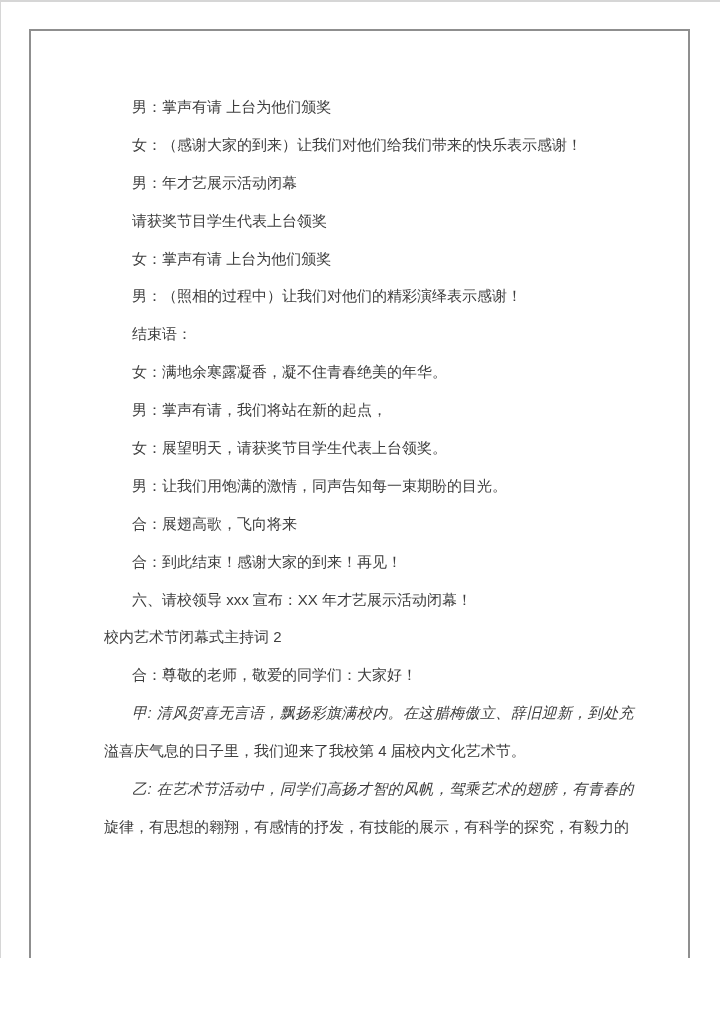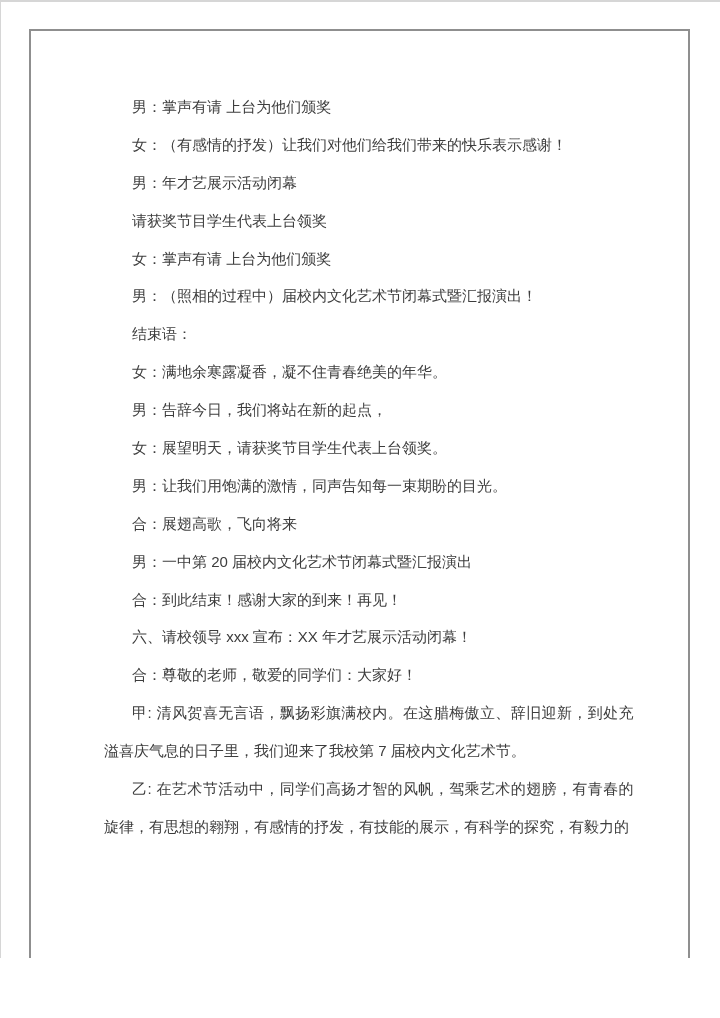--- a/index.html
+++ b/index.html
@@ -45,47 +45,47 @@
   }
   .line {
     height: 37.9px;
     line-height: 37.9px;
     font-size: 15px;
     color: #3d3d3d;
     white-space: nowrap;
     overflow: visible;
   }
   .indent { padding-left: 28px; }
-  .stretch { letter-spacing: 0.4px; }
+  .stretch { letter-spacing: 0.4px; font-style: italic; }
 </style>
 </head>
 <body>
 
 <div class="viewport">
   <div class="edge-top"></div>
   <div class="edge-left"></div>
   <div class="edge-bottom"></div>
 
   <div class="page-frame">
     <div class="content">
       <div class="line indent">男：掌声有请 上台为他们颁奖</div>
-      <div class="line indent">女：（有感情的抒发）让我们对他们给我们带来的快乐表示感谢！</div>
+      <div class="line indent">女：（感谢大家的到来）让我们对他们给我们带来的快乐表示感谢！</div>
       <div class="line indent">男：年才艺展示活动闭幕</div>
       <div class="line indent">请获奖节目学生代表上台领奖</div>
       <div class="line indent">女：掌声有请 上台为他们颁奖</div>
-      <div class="line indent">男：（照相的过程中）届校内文化艺术节闭幕式暨汇报演出！</div>
+      <div class="line indent">男：（照相的过程中）让我们对他们的精彩演绎表示感谢！</div>
       <div class="line indent">结束语：</div>
       <div class="line indent">女：满地余寒露凝香，凝不住青春绝美的年华。</div>
-      <div class="line indent">男：告辞今日，我们将站在新的起点，</div>
+      <div class="line indent">男：掌声有请，我们将站在新的起点，</div>
       <div class="line indent">女：展望明天，请获奖节目学生代表上台领奖。</div>
       <div class="line indent">男：让我们用饱满的激情，同声告知每一束期盼的目光。</div>
       <div class="line indent">合：展翅高歌，飞向将来</div>
-      <div class="line indent">男：一中第 20 届校内文化艺术节闭幕式暨汇报演出</div>
       <div class="line indent">合：到此结束！感谢大家的到来！再见！</div>
       <div class="line indent">六、请校领导 xxx 宣布：XX 年才艺展示活动闭幕！</div>
+      <div class="line">校内艺术节闭幕式主持词 2</div>
       <div class="line indent">合：尊敬的老师，敬爱的同学们：大家好！</div>
       <div class="line indent stretch">甲: 清风贺喜无言语，飘扬彩旗满校内。在这腊梅傲立、辞旧迎新，到处充</div>
-      <div class="line">溢喜庆气息的日子里，我们迎来了我校第 7 届校内文化艺术节。</div>
+      <div class="line">溢喜庆气息的日子里，我们迎来了我校第 4 届校内文化艺术节。</div>
       <div class="line indent stretch">乙: 在艺术节活动中，同学们高扬才智的风帆，驾乘艺术的翅膀，有青春的</div>
       <div class="line">旋律，有思想的翱翔，有感情的抒发，有技能的展示，有科学的探究，有毅力的</div>
     </div>
   </div>
 </div>
 
 </body></html>

